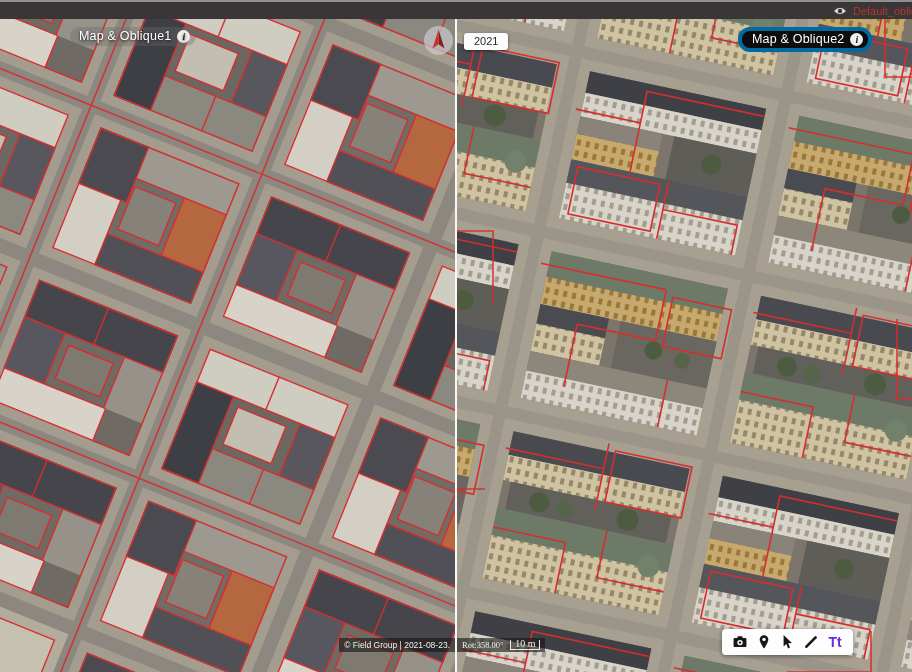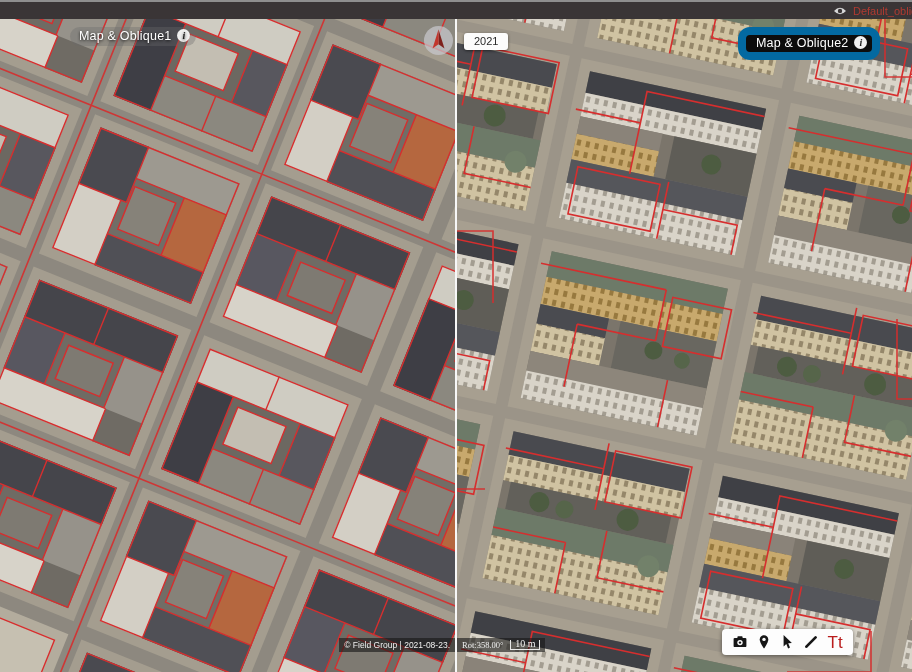--- a/index.html
+++ b/index.html
@@ -26,27 +26,27 @@
   }
   .eye{flex:0 0 auto;display:flex;align-items:center;cursor:pointer;}
   
   .pane{position:absolute;top:19px;height:653px;overflow:hidden;background:#8d887f;}
   .pane-left{left:0;width:455px;}
   .pane-right{left:457px;width:455px;background:#9b9488;}
   .pane svg.scene{position:absolute;left:0;top:0;}
   .divider{position:absolute;left:455px;top:19px;width:2px;height:653px;background:#f7f7f7;z-index:20;}
   
   .map-title{
-    position:absolute;display:flex;align-items:flex-start;gap:6px;
+    position:absolute;display:flex;align-items:flex-end;gap:6px;
     color:#fff;font-size:12.5px;letter-spacing:.2px;z-index:12;
     text-shadow:0 1px 3px rgba(0,0,0,.85);cursor:default;
   }
   .map-title.left{left:70px;top:8px;background:rgba(105,105,105,.35);
     padding:2px 6px 3px 9px;border-radius:11px;}
-  .map-title.right{left:281px;top:8px;background:#0d0d0d;border:8px solid #0369a1;
+  .map-title.right{left:281px;top:8px;background:#0d0d0d;border:4px solid #0369a1;
     padding:1px 5px 2px 10px;border-radius:12px;text-shadow:none;}
   .info-badge{
     width:13px;height:13px;border-radius:50%;background:#f0f0f0;color:#1c1c1c;
     font-family:"Liberation Serif",serif;font-style:italic;font-weight:700;font-size:10px;
     display:inline-flex;align-items:center;justify-content:center;cursor:pointer;line-height:1;
   }
   .year-chip{
     position:absolute;left:7px;top:14px;background:#fcfcfc;color:#2a2a2a;
     font-size:11px;padding:2px 10px 3px;border-radius:3px;z-index:12;
     box-shadow:0 1px 3px rgba(0,0,0,.5);cursor:pointer;
@@ -68,21 +68,21 @@
   
   .toolbar{
     position:absolute;right:59px;bottom:17px;width:131px;height:26px;z-index:12;
     background:#fdfdfd;border-radius:4px;box-shadow:0 1px 4px rgba(0,0,0,.45);
     display:flex;align-items:center;justify-content:space-around;padding:0 6px;box-sizing:border-box;
   }
   .tool-btn{
     border:none;background:transparent;padding:1px;margin:0;cursor:pointer;
     display:flex;align-items:center;justify-content:center;width:20px;height:20px;
   }
-  .tt-label{font-size:17px;font-weight:400;color:#b91c1c;line-height:1;}
+  .tt-label{font-size:14px;font-weight:700;color:#6d28d9;line-height:1;}
   
   .red{fill:none;stroke:var(--overlay-red);stroke-width:1.4;}
   .red15{fill:none;stroke:var(--overlay-red);stroke-width:1.6;}
 </style>
 </head>
 <body>
 
 <div id="app">
 
   <div class="pane pane-left">

